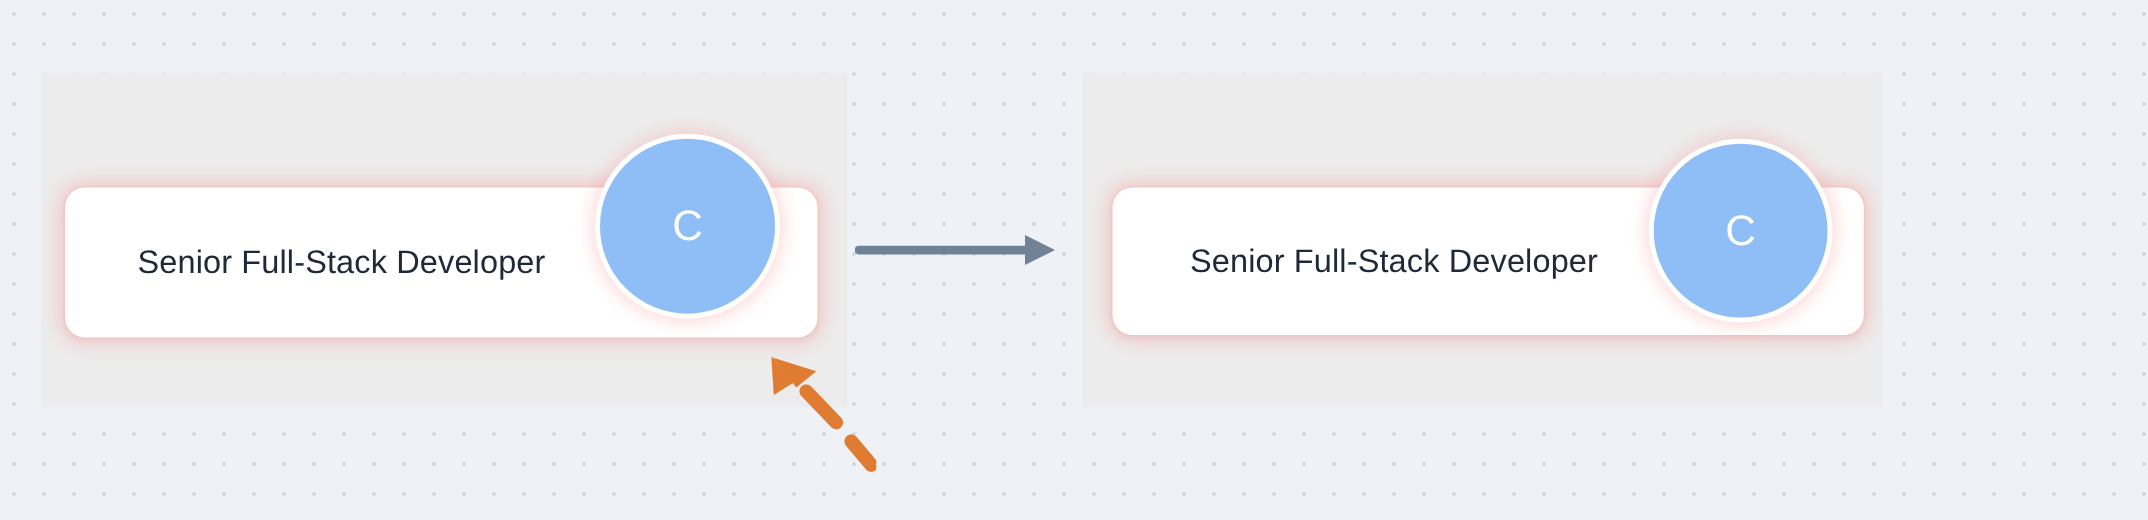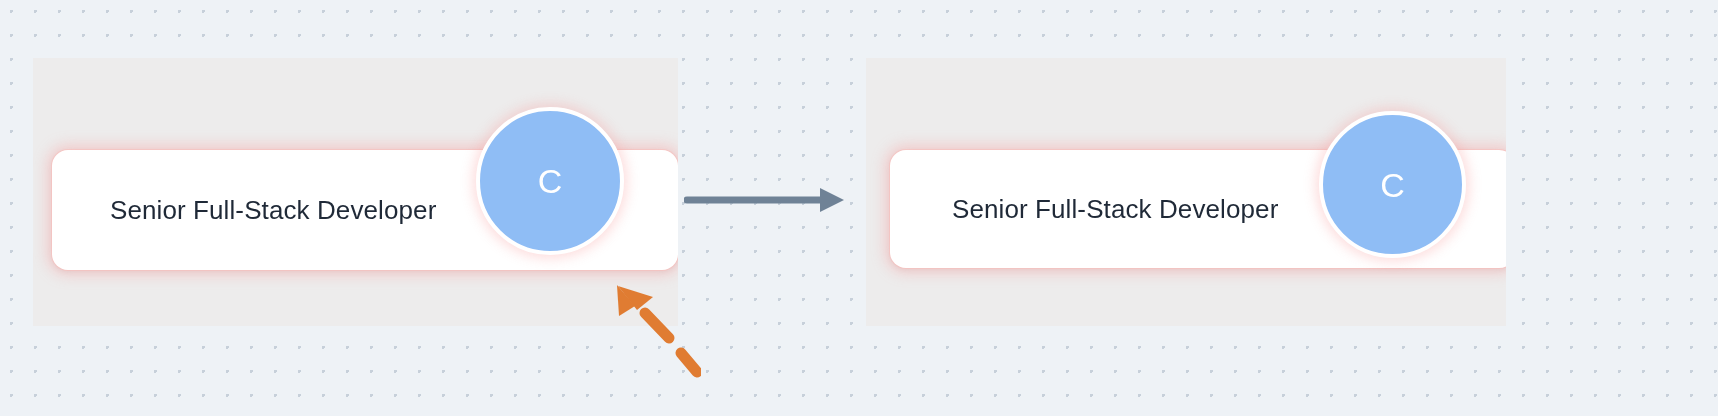--- a/index.html
+++ b/index.html
@@ -45,21 +45,20 @@
 
   
   .card {
     position: absolute;
     background: #ffffff;
     border-radius: 16px;
     box-shadow:
       0 0 0 1px rgba(250, 190, 186, 0.55),
       0 0 14px 5px rgba(250, 150, 150, 0.38),
       0 2px 6px rgba(0,0,0,0.06);
-    padding-left: 24px;
   }
   .panel.left .card  { left: 19px;  top: 92px; width: 602px; height: 120px; }
   .panel.right .card { left: 24px;  top: 92px; width: 601px; height: 118px; }
 
   .card-label {
     position: absolute;
     left: 58px;
     top: 50%;
     transform: translateY(-50%);
     font-size: 26px;

